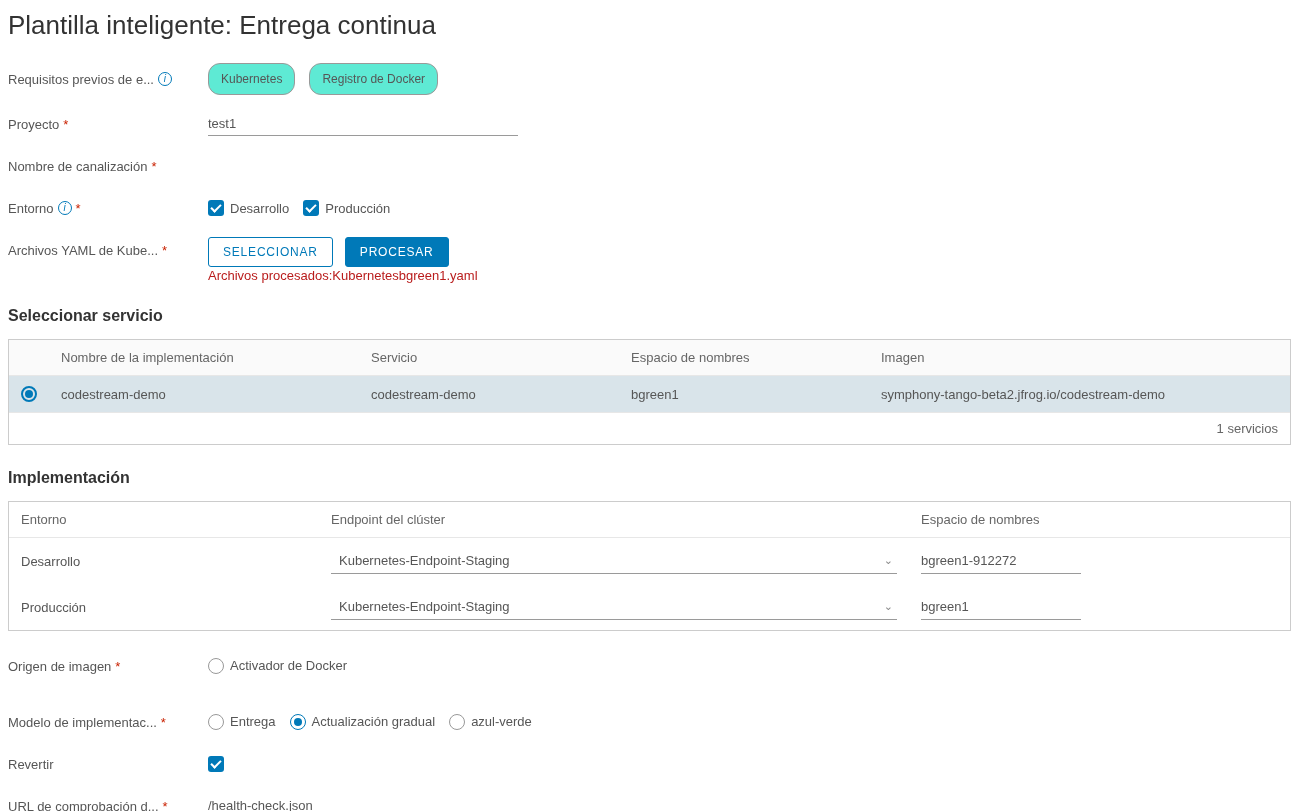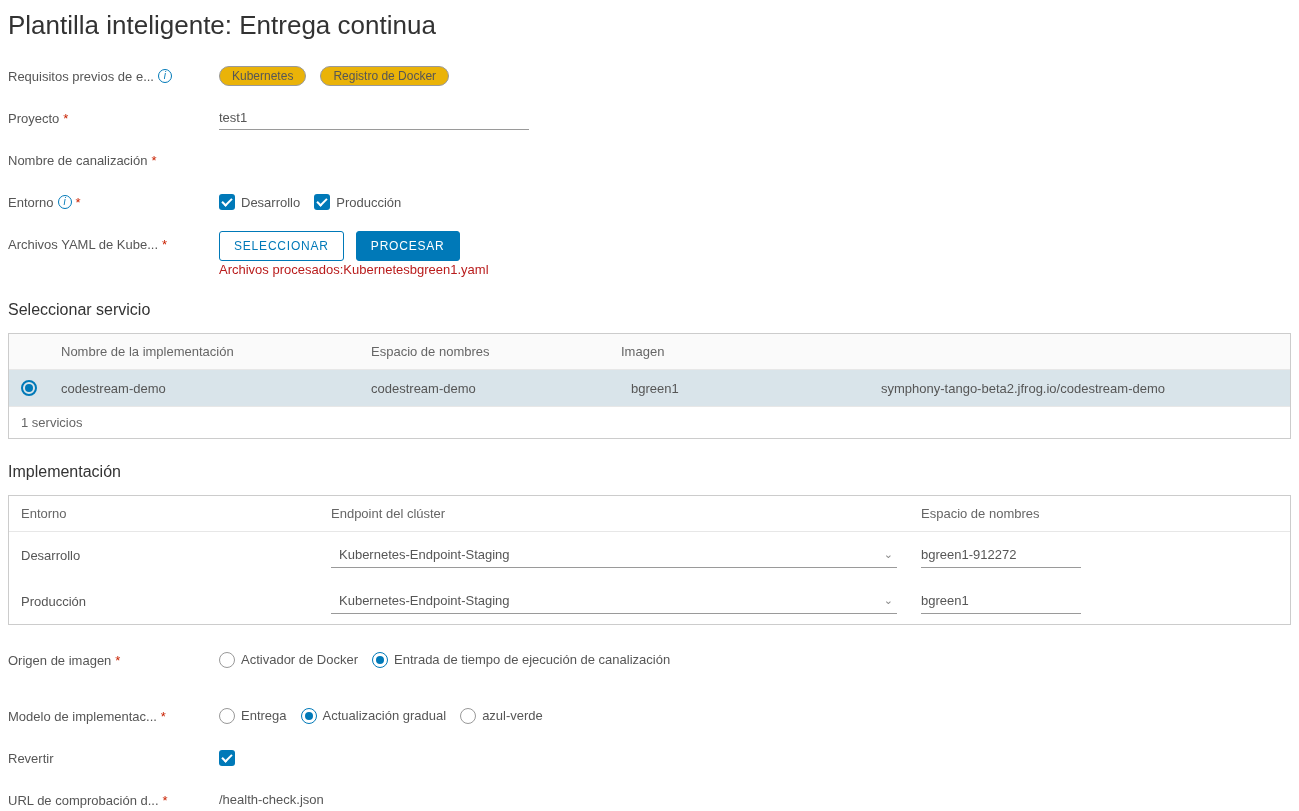--- a/index.html
+++ b/index.html
@@ -14,21 +14,20 @@
     font-size: 26px;
     font-weight: 300;
     color: #333;
     margin-bottom: 22px;
   }
   .form-row {
     display: flex;
     align-items: center;
     margin-bottom: 16px;
     min-height: 26px;
-    gap: 11px;
   }
   .form-label {
     width: 200px;
     color: #565656;
     font-size: 13px;
     display: flex;
     align-items: center;
     gap: 4px;
     white-space: nowrap;
     overflow: hidden;
@@ -59,24 +58,24 @@
     padding: 4px 0;
     font-size: 13px;
     color: #565656;
     width: 310px;
     outline: none;
     background: transparent;
   }
   .chip {
     border: 1px solid #999;
     border-radius: 12px;
-    padding: 2px 12px;
+    padding: 8px 12px;
     font-size: 12px;
     color: #565656;
-    background: #eab308;
+    background: #5eead4;
   }
   .chk {
     display: inline-flex;
     align-items: center;
     gap: 6px;
     font-size: 13px;
     color: #565656;
   }
   .chk-box {
     width: 16px; height: 16px;
@@ -109,21 +108,21 @@
     background: #0079b8;
     color: #fff;
   }
   .hint {
     color: #b91c1c;
     font-size: 13px;
     margin-top: 1px;
   }
   .section-title {
     font-size: 16px;
-    font-weight: 400;
+    font-weight: 700;
     color: #333;
     margin: 24px 0 14px 0;
   }
   .grid {
     border: 1px solid #ccc;
     width: 100%;
   }
   .grid-head, .grid-row {
     display: flex;
     border-bottom: 1px solid #e7e7e7;
@@ -138,21 +137,21 @@
     padding: 10px 12px;
     font-size: 13px;
   }
   .grid .c-radio { width: 40px; display:flex; justify-content:center; }
   .grid .c-name  { width: 310px; }
   .grid .c-svc   { width: 260px; }
   .grid .c-ns    { width: 250px; }
   .grid .c-img   { flex: 1; }
   .grid-row.selected { background: #d9e4ea; }
   .grid-foot {
-    text-align: left;
+    text-align: right;
     padding: 8px 12px;
     font-size: 13px;
     color: #666;
   }
   .radio-dot {
     width: 16px; height: 16px;
     border: 2px solid #0079b8;
     border-radius: 50%;
     display:inline-flex;
     align-items:center; justify-content:center;
@@ -282,20 +281,21 @@
     </div>
     <div class="hint">Archivos procesados:Kubernetesbgreen1.yaml</div>
   </div>
 </div>
 
 <h2 class="section-title">Seleccionar servicio</h2>
 <div class="grid">
   <div class="grid-head">
     <div class="grid-cell c-radio"></div>
     <div class="grid-cell c-name">Nombre de la implementación</div>
+    <div class="grid-cell c-svc">Servicio</div>
     <div class="grid-cell c-ns">Espacio de nombres</div>
     <div class="grid-cell c-img">Imagen</div>
   </div>
   <div class="grid-row selected">
     <div class="grid-cell c-radio">
         <span class="radio-dot"></span>
       </div>
     <div class="grid-cell c-name">codestream-demo</div>
     <div class="grid-cell c-svc">codestream-demo</div>
     <div class="grid-cell c-ns">bgreen1</div>
@@ -342,24 +342,20 @@
 <div class="form-row">
   <div class="form-label">
     <span>Origen de imagen</span>
     <span class="req">*</span>
   </div>
   <div class="form-control">
     <label class="radio-opt">
       <span class="radio-ring"></span>
       <span>Activador de Docker</span>
     </label>
-    <label class="radio-opt">
-      <span class="radio-ring checked"></span>
-      <span>Entrada de tiempo de ejecución de canalización</span>
-    </label>
   </div>
 </div>
 
 <div style="height:14px;"></div>
 
 <div class="form-row">
   <div class="form-label">
     <span>Modelo de implementac...</span>
     <span class="req">*</span>
   </div>

